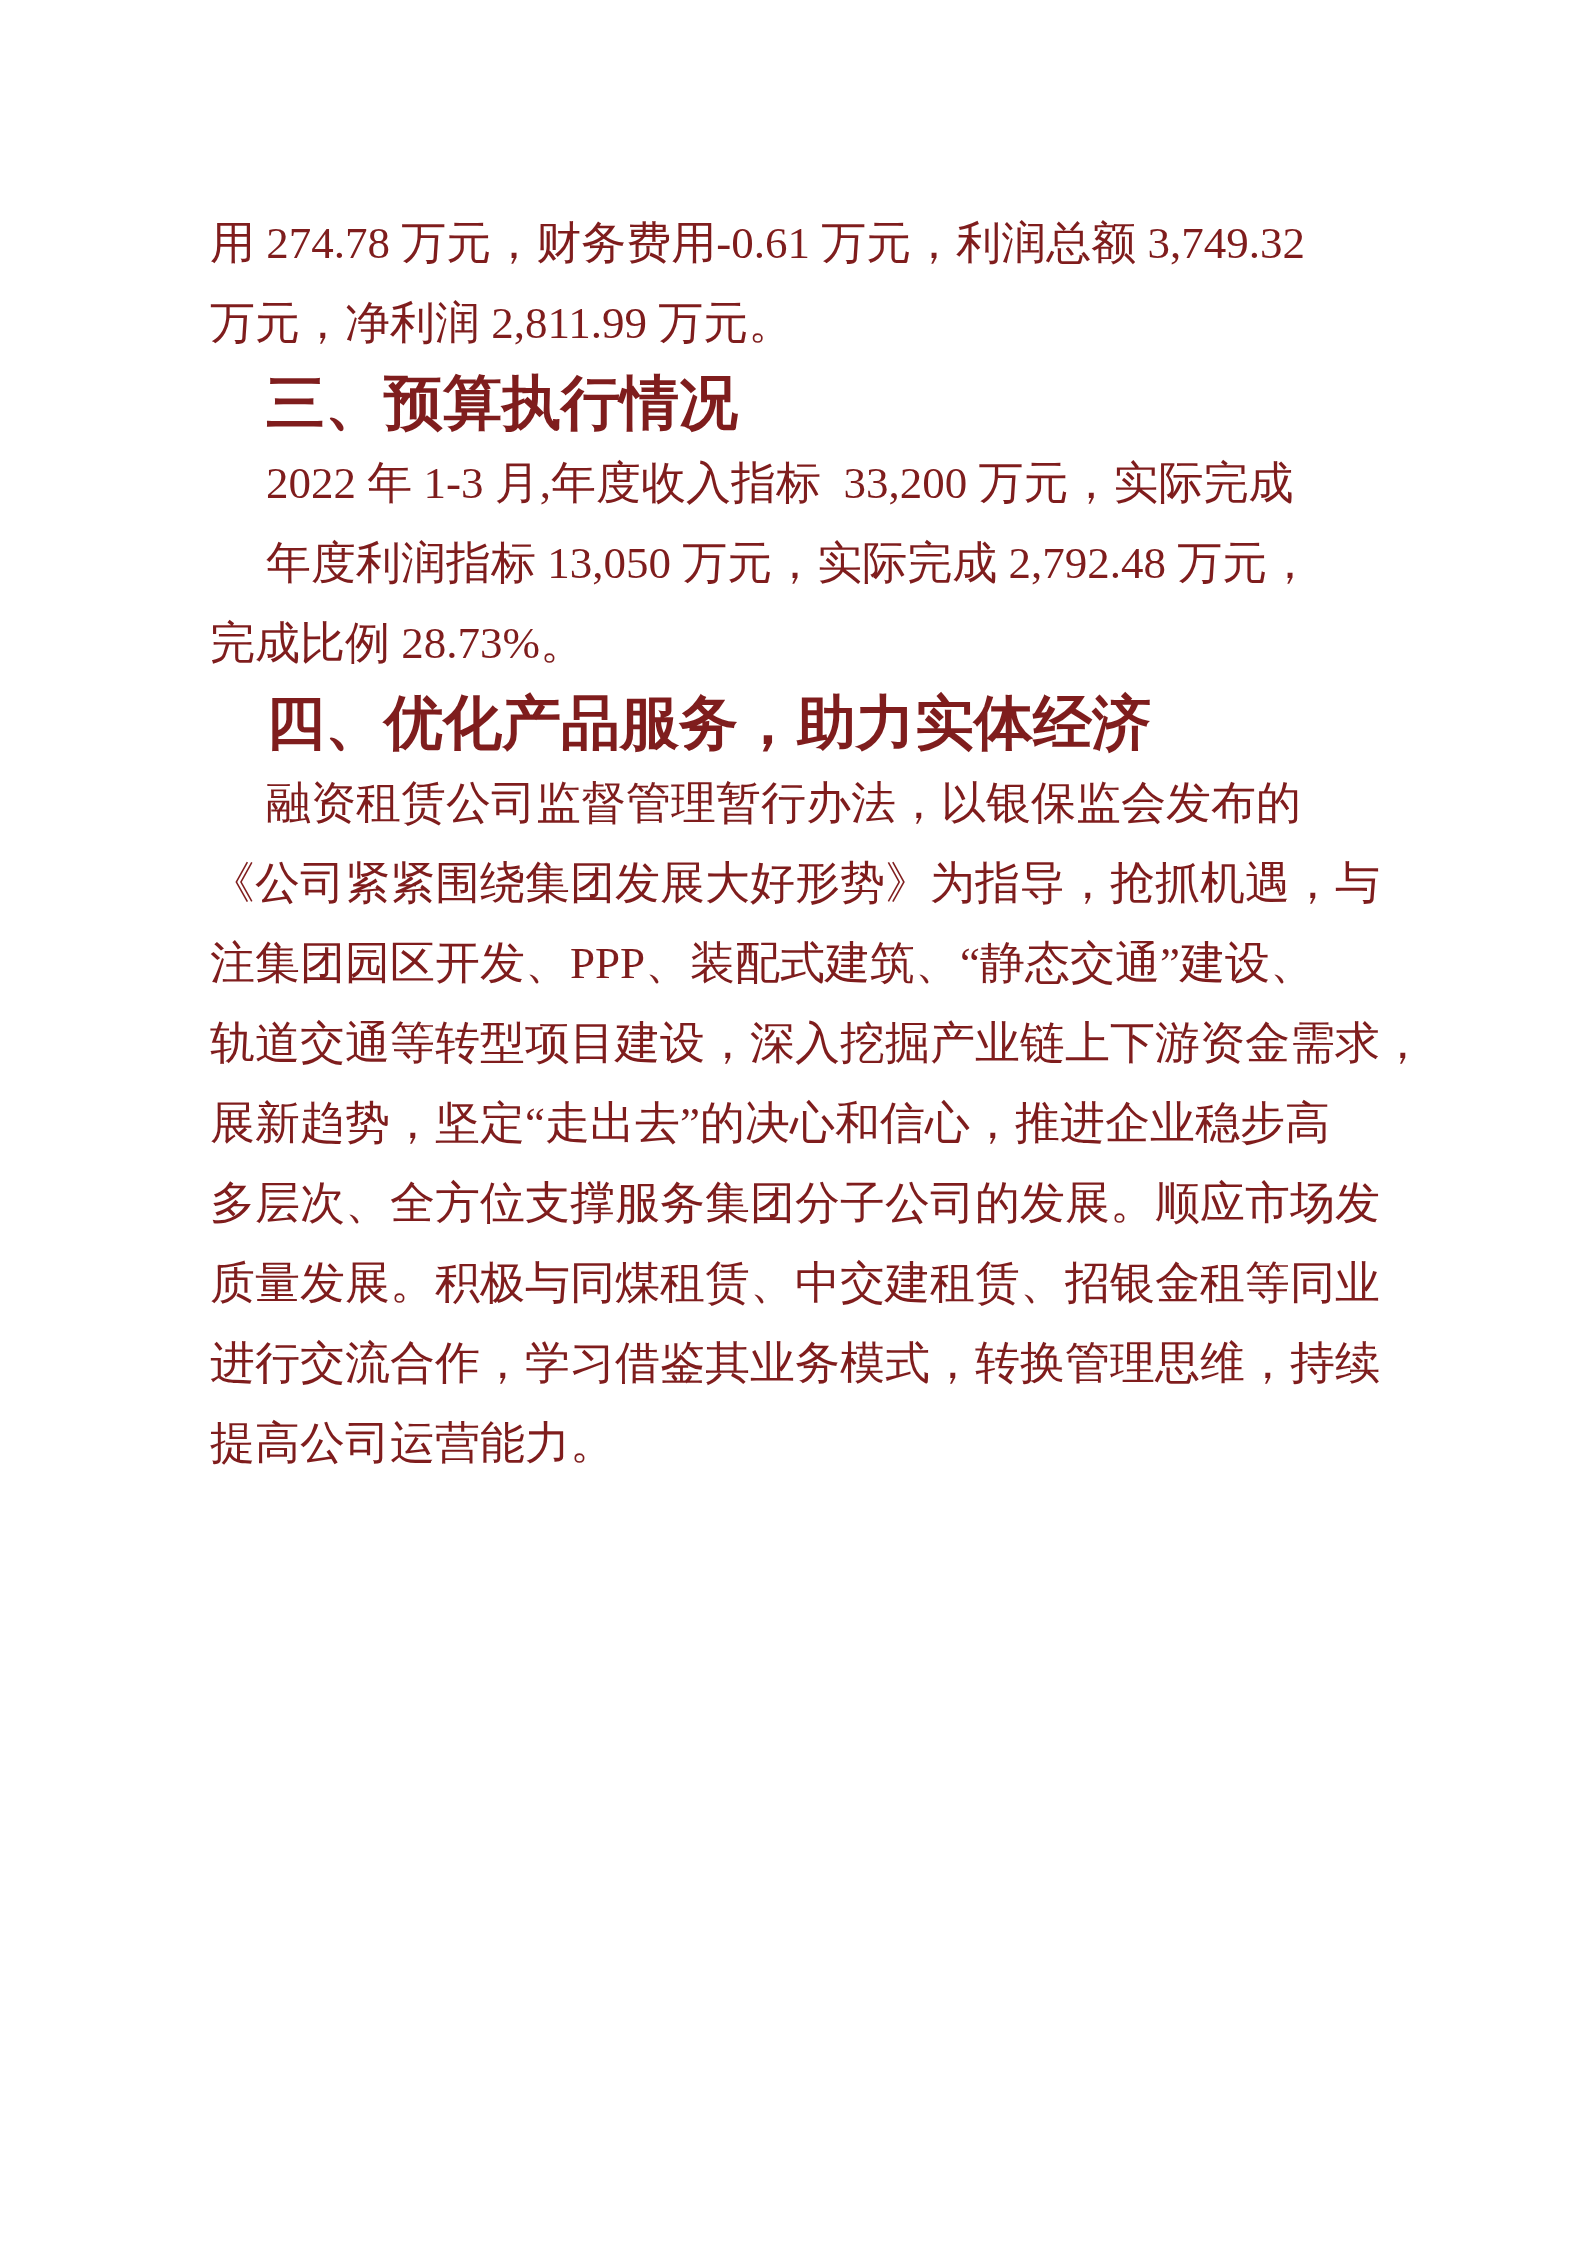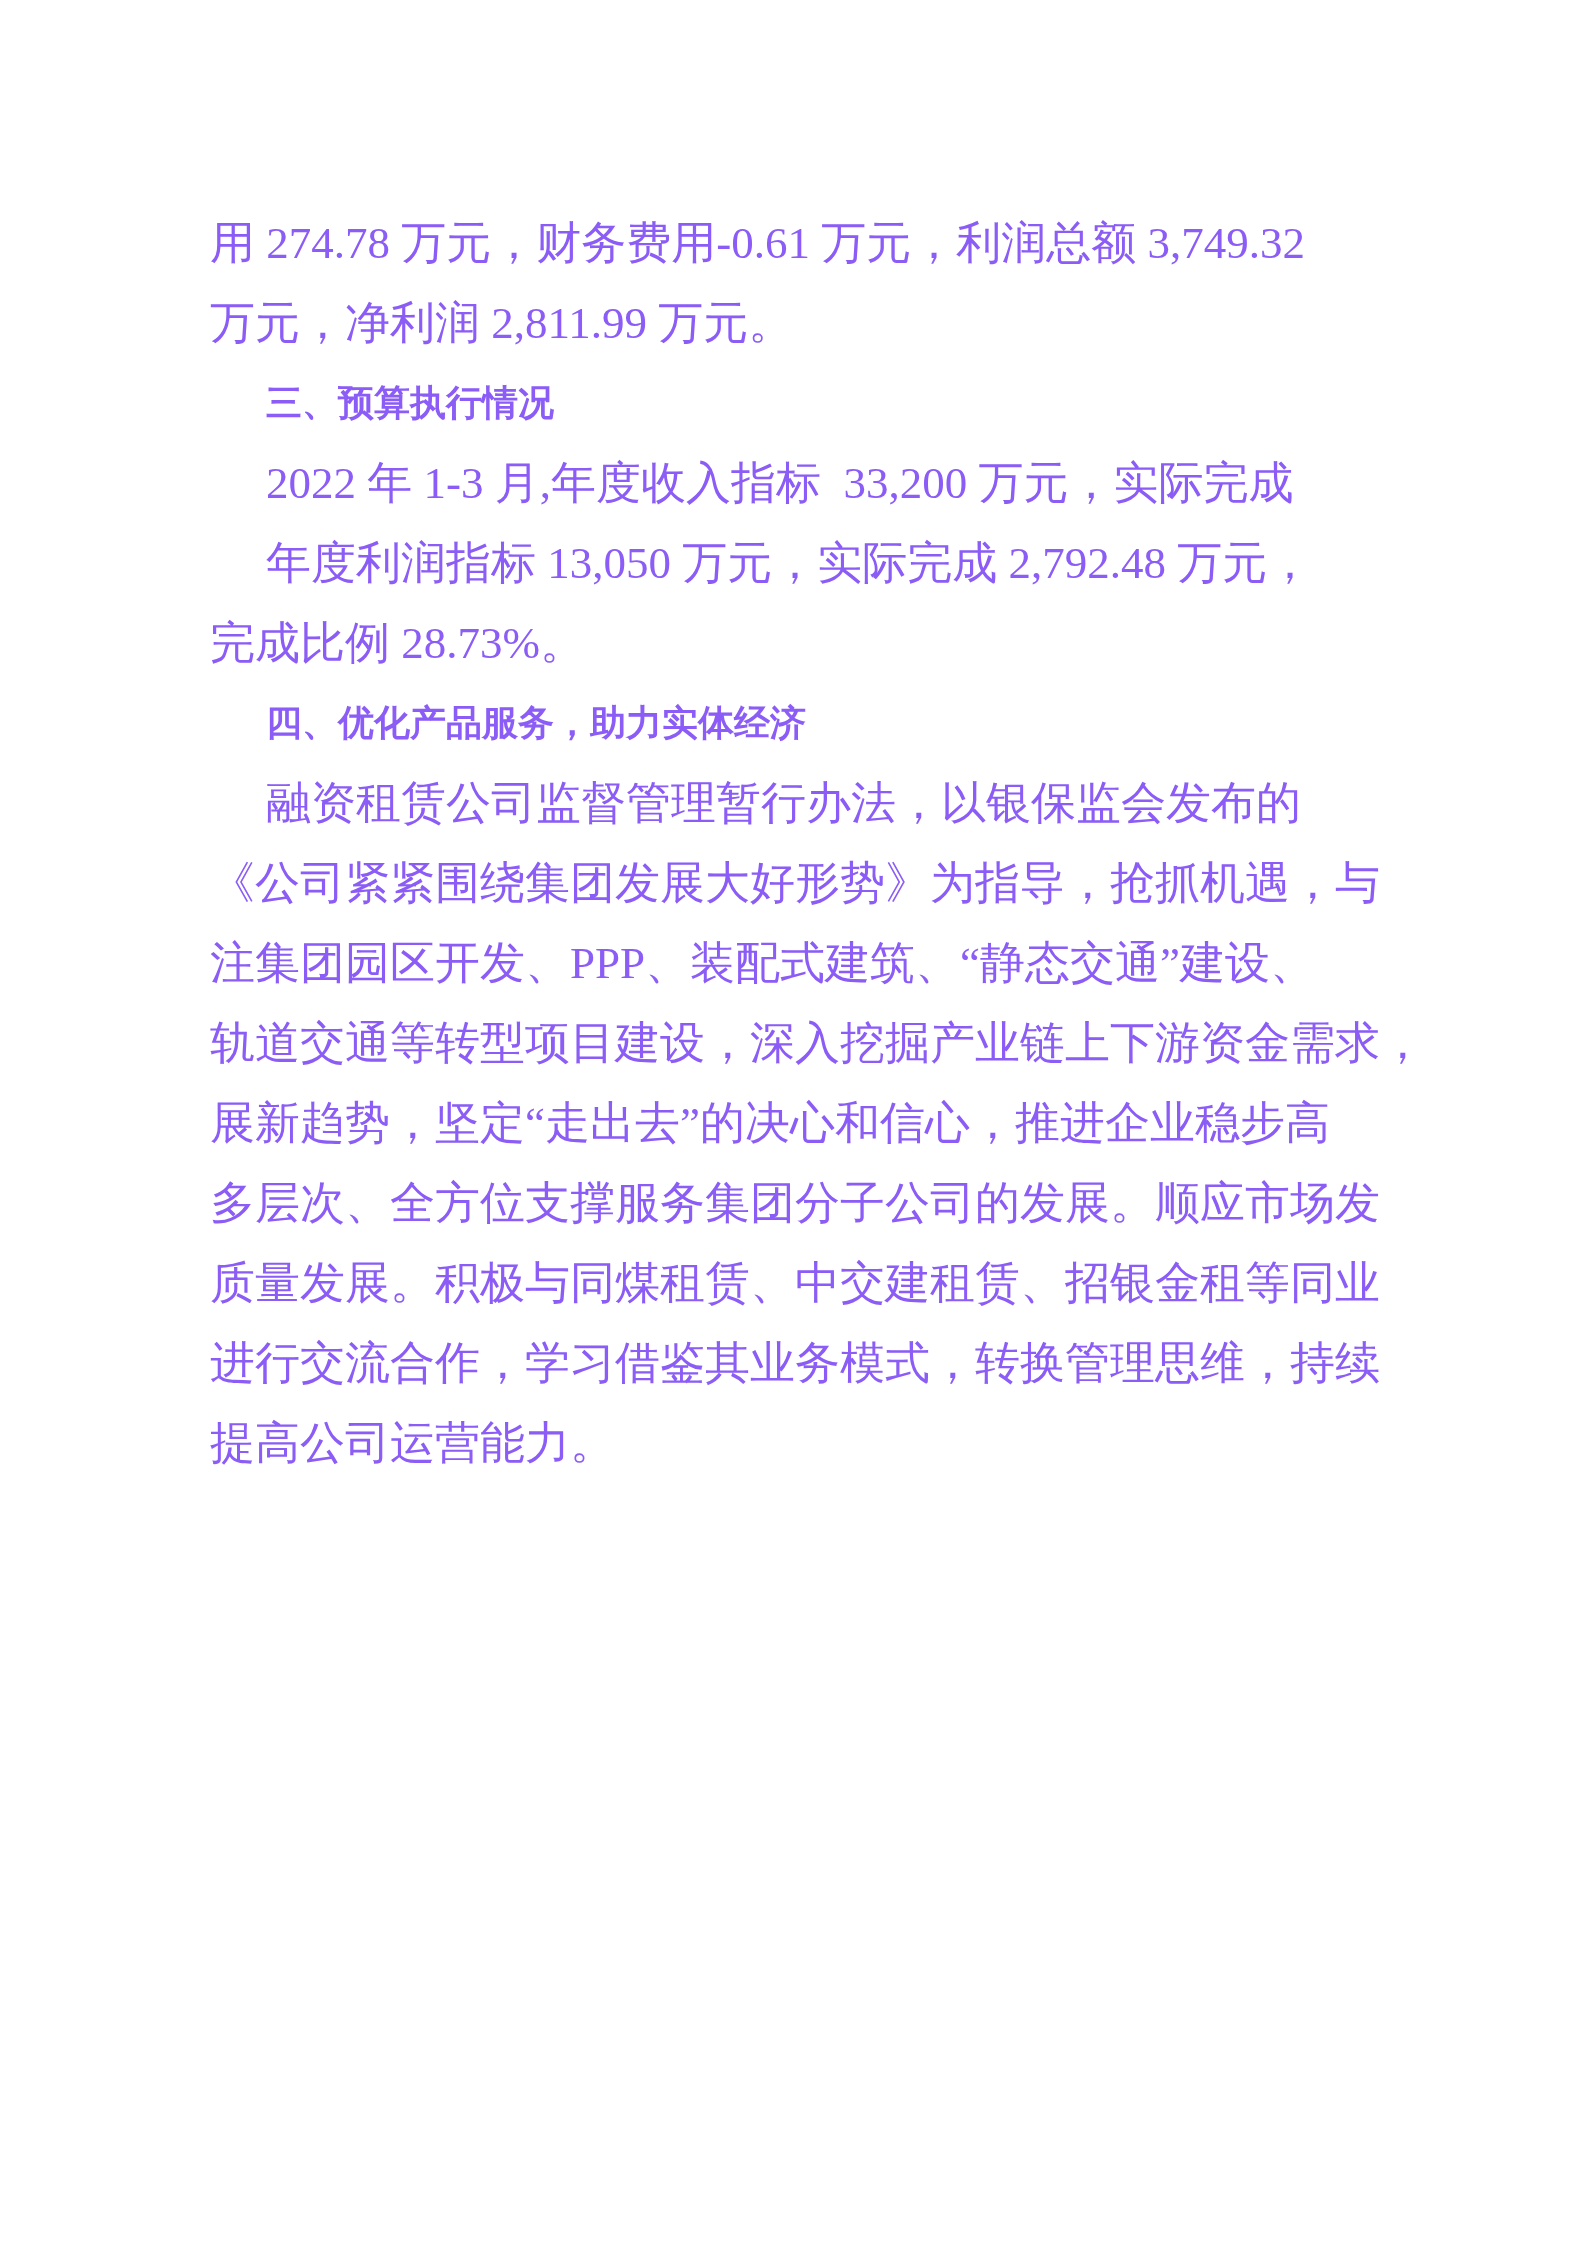--- a/index.html
+++ b/index.html
@@ -20,30 +20,30 @@
     position: absolute;
     left: 210px;
     top: 203px;
     width: 1180px;
   }
   .line {
     font-size: 45px;
     line-height: 80px;
     height: 80px;
     white-space: pre;
-    color: #8b5cf6;
+    color: #7f1d1d;
     font-family: "Liberation Serif", serif;
   }
   .line.indent {
     text-indent: 56px;
   }
   .line.heading {
     font-family: Liberation Sans, sans-serif;
     font-weight: bold;
-    font-size: 36px;
+    font-size: 59px;
   }
 </style>
 </head>
 <body>
 
 <div class="page">
   <div class="doc" id="doc">
       <div class="line">用 274.78 万元，财务费用-0.61 万元，利润总额 3,749.32</div>
       <div class="line">万元，净利润 2,811.99 万元。</div>
       <div class="line heading indent">三、预算执行情况</div>

